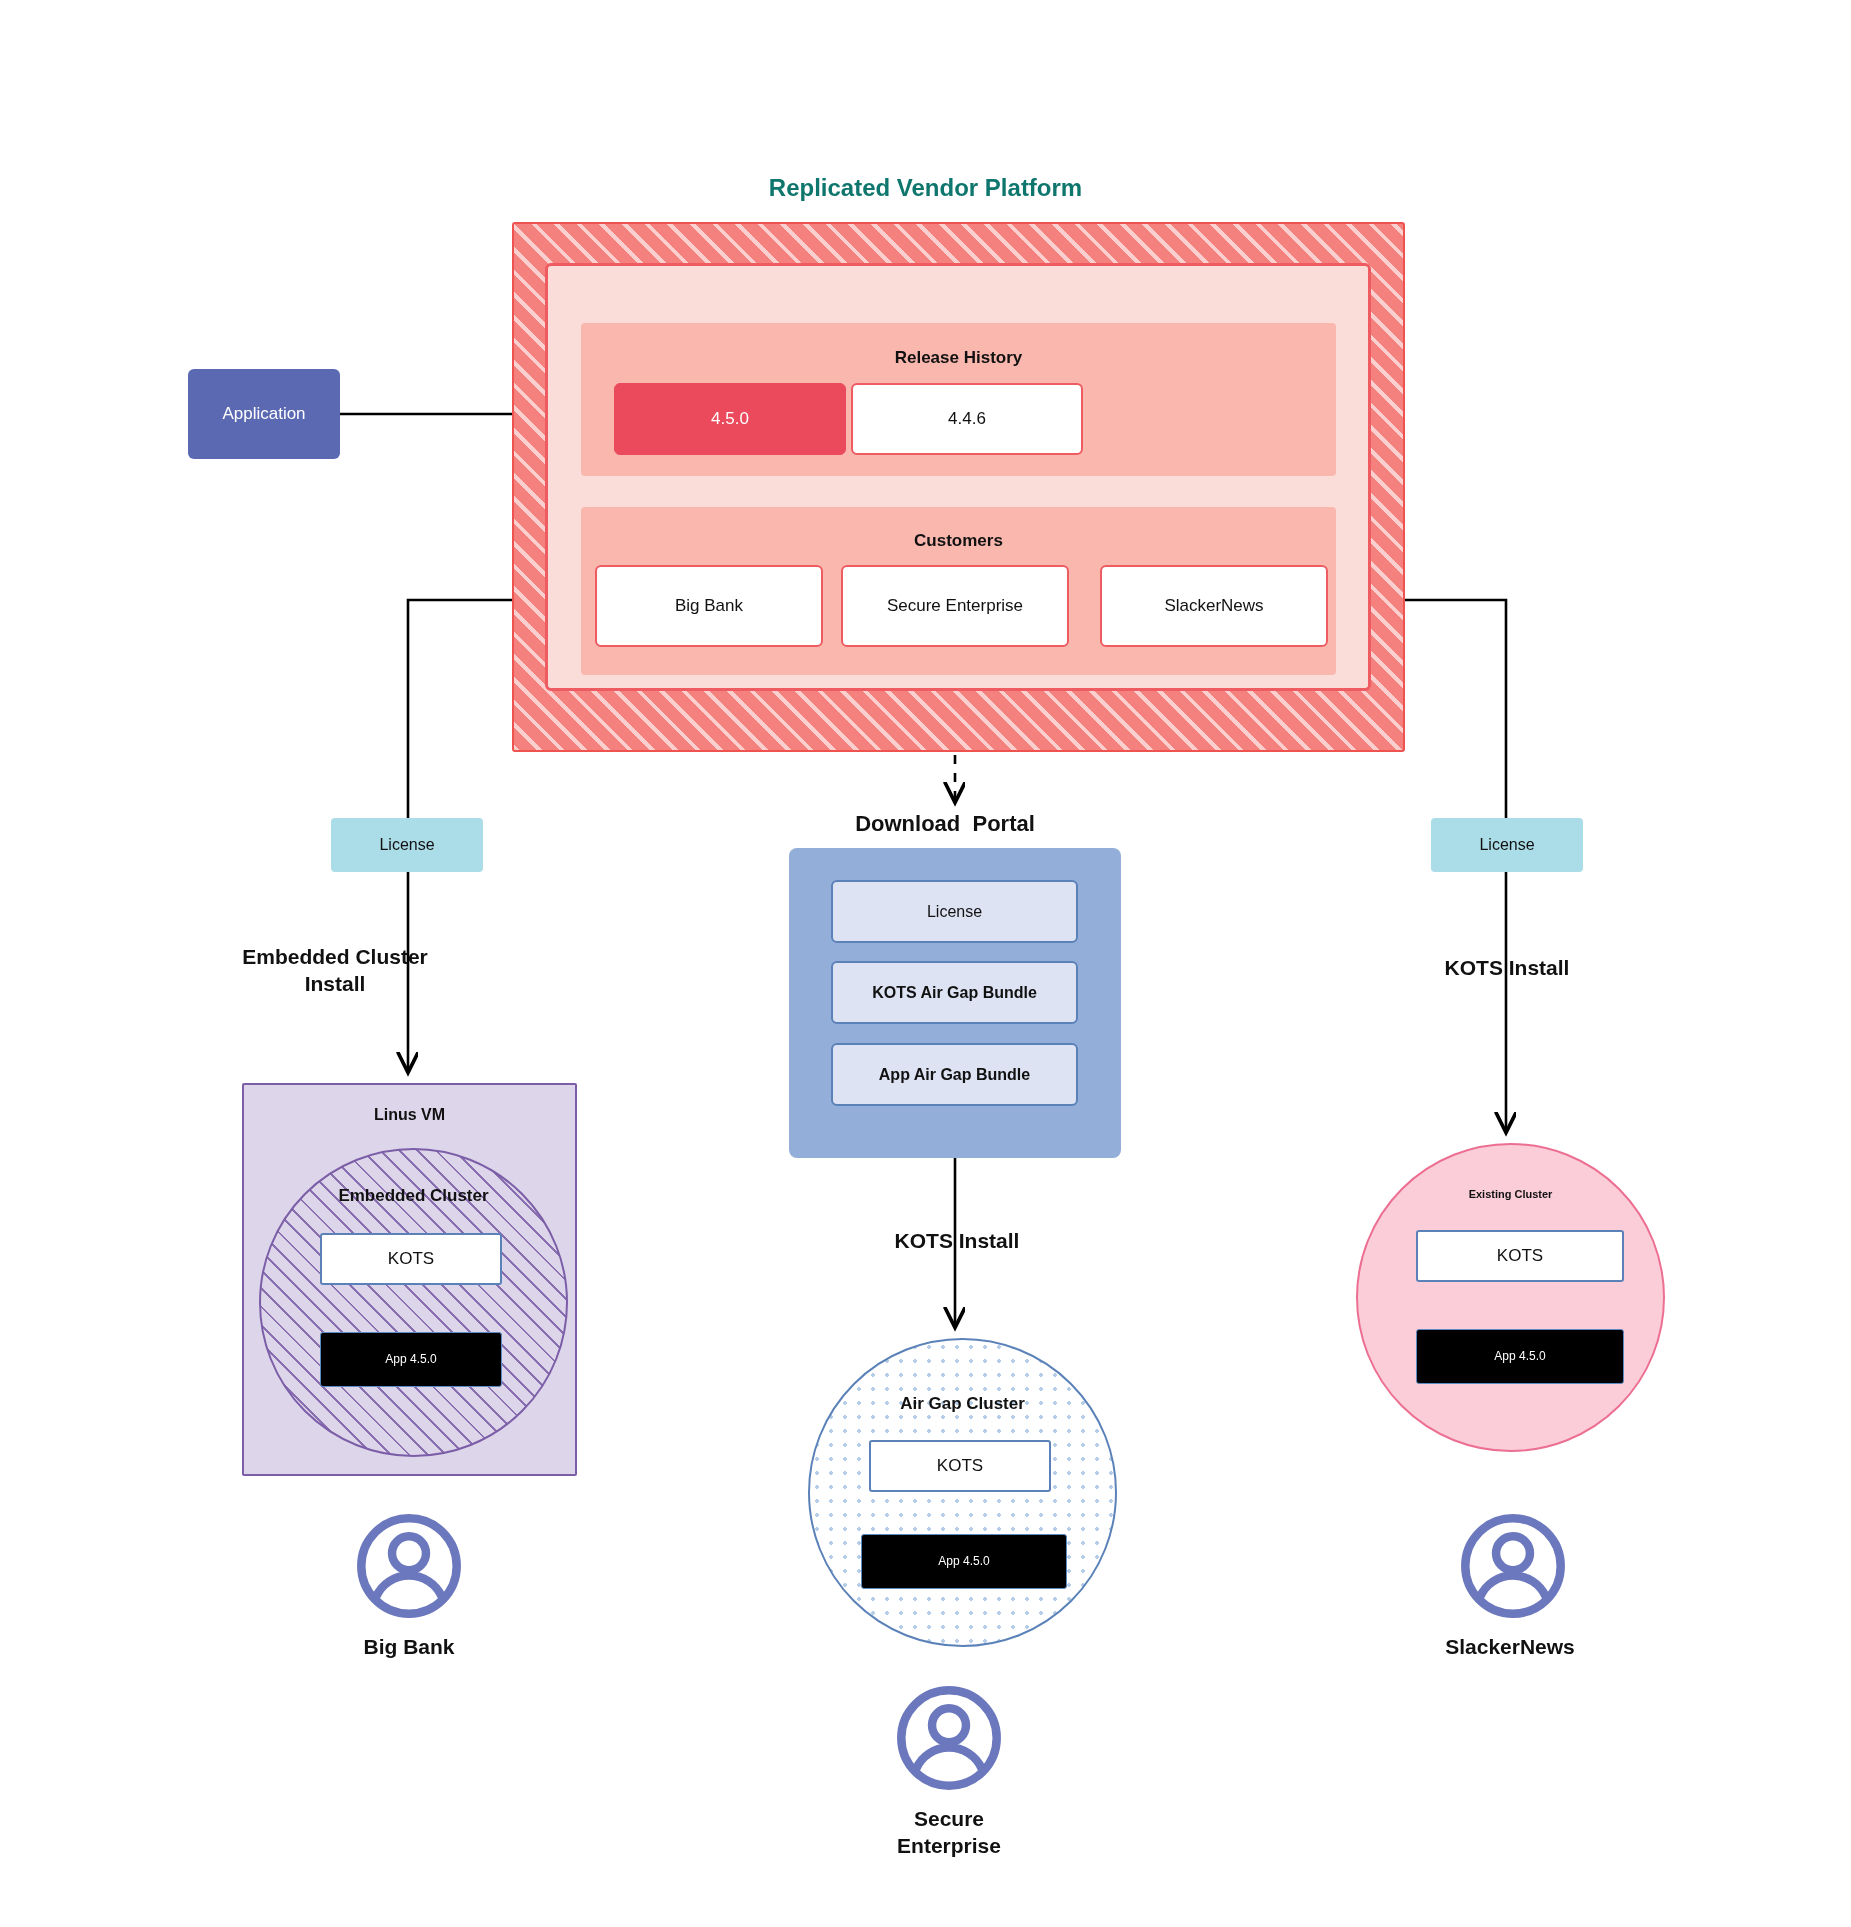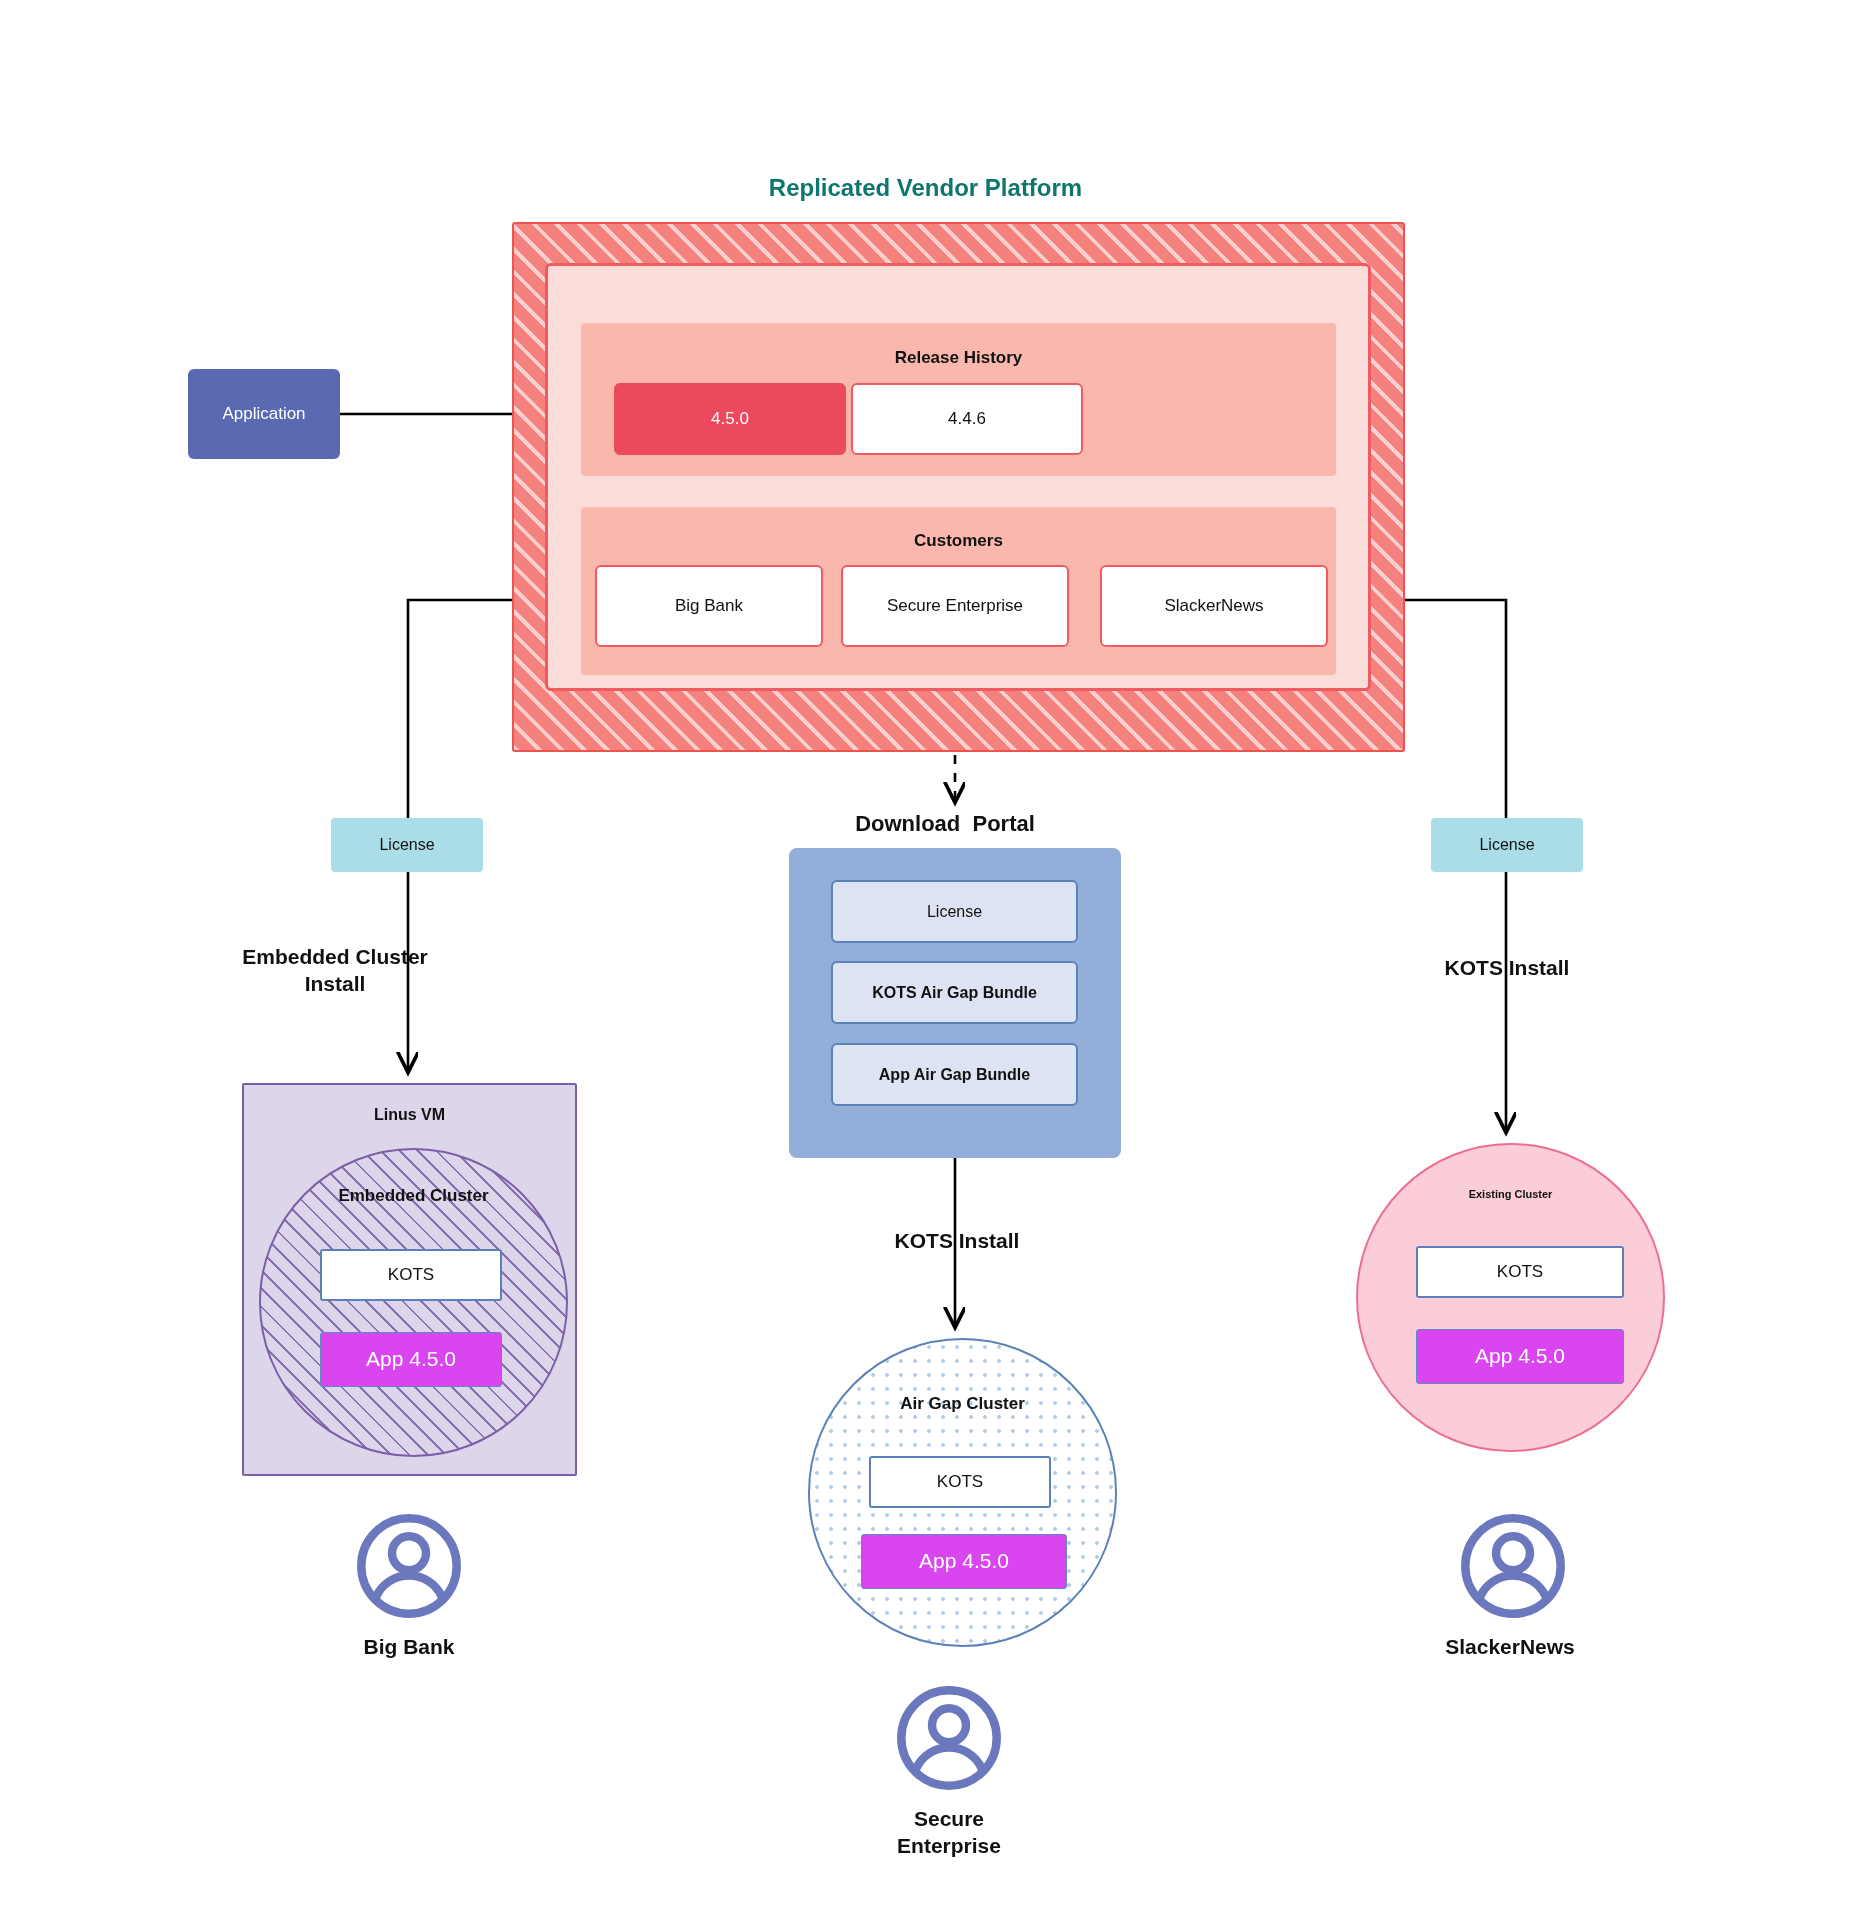--- a/index.html
+++ b/index.html
@@ -174,26 +174,26 @@
     left:1356px;top:1143px;width:309px;height:309px;border-radius:50%;
     background:#fbcdd9;border:2px solid #ec6f92;
     box-sizing:border-box;
   }
   #existing-cluster-title{left:1356px;top:1187px;width:309px;font-size:11px;font-weight:600;color:#111;}
 
   
   .kots-box{
     width:182px;height:52px;background:#ffffff;
     border:2px solid #5b82b8;border-radius:3px;box-sizing:border-box;
-    font-size:17px;color:#111;margin-top:16px;
+    font-size:17px;color:#111;
   }
   .app-box{
-    width:182px;height:55px;background:#d946ef;
+    width:182px;height:55px;background:#000000;
     border:1px solid #5b8ac4;border-radius:3px;box-sizing:border-box;
-    font-size:21px;color:#ffffff;
+    font-size:12px;color:#ffffff;
   }
   #kots-embedded{left:320px;top:1233px;}
   #app-embedded{left:320px;top:1332px;}
   #kots-airgap{left:869px;top:1440px;}
   #app-airgap{left:861px;top:1534px;width:206px;}
   #kots-existing{left:1416px;top:1230px;width:208px;}
   #app-existing{left:1416px;top:1329px;width:208px;}
 
   
   .avatar{width:106px;height:106px;}

